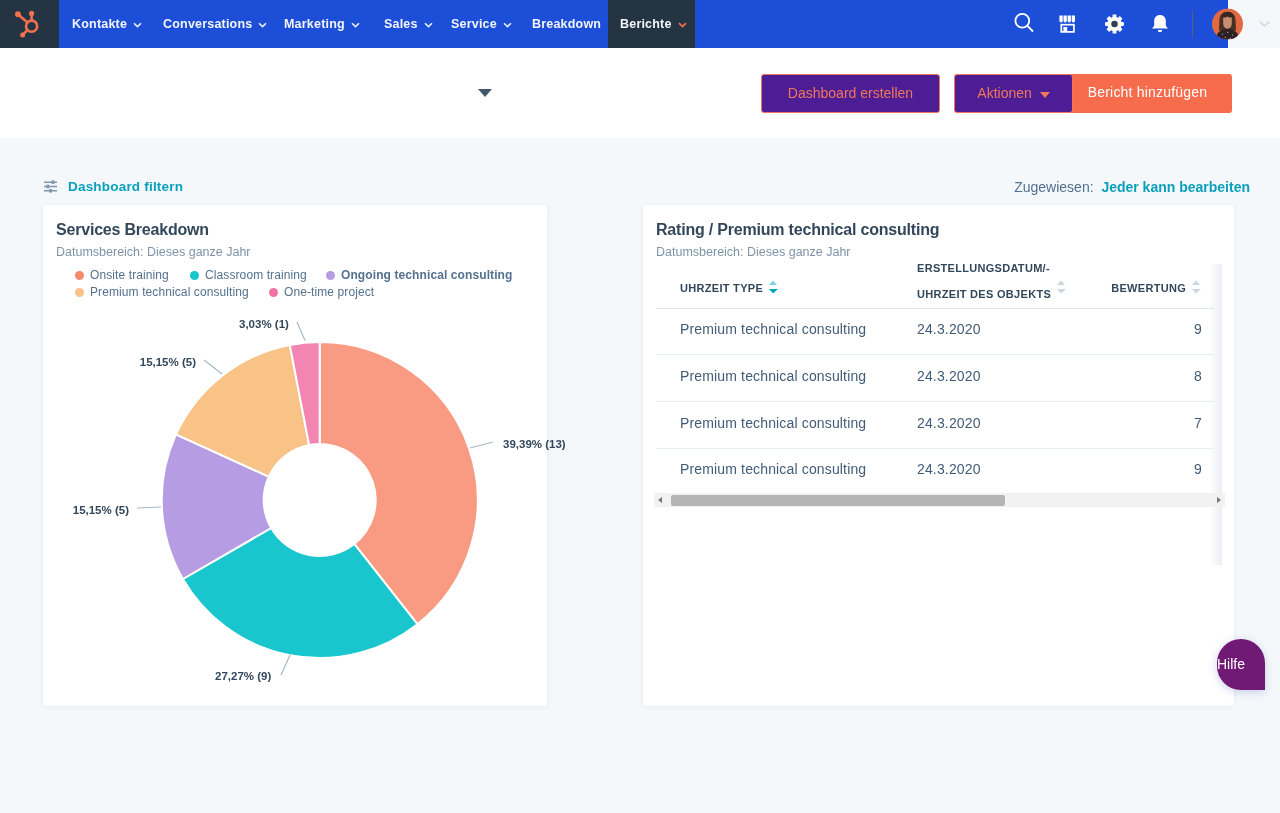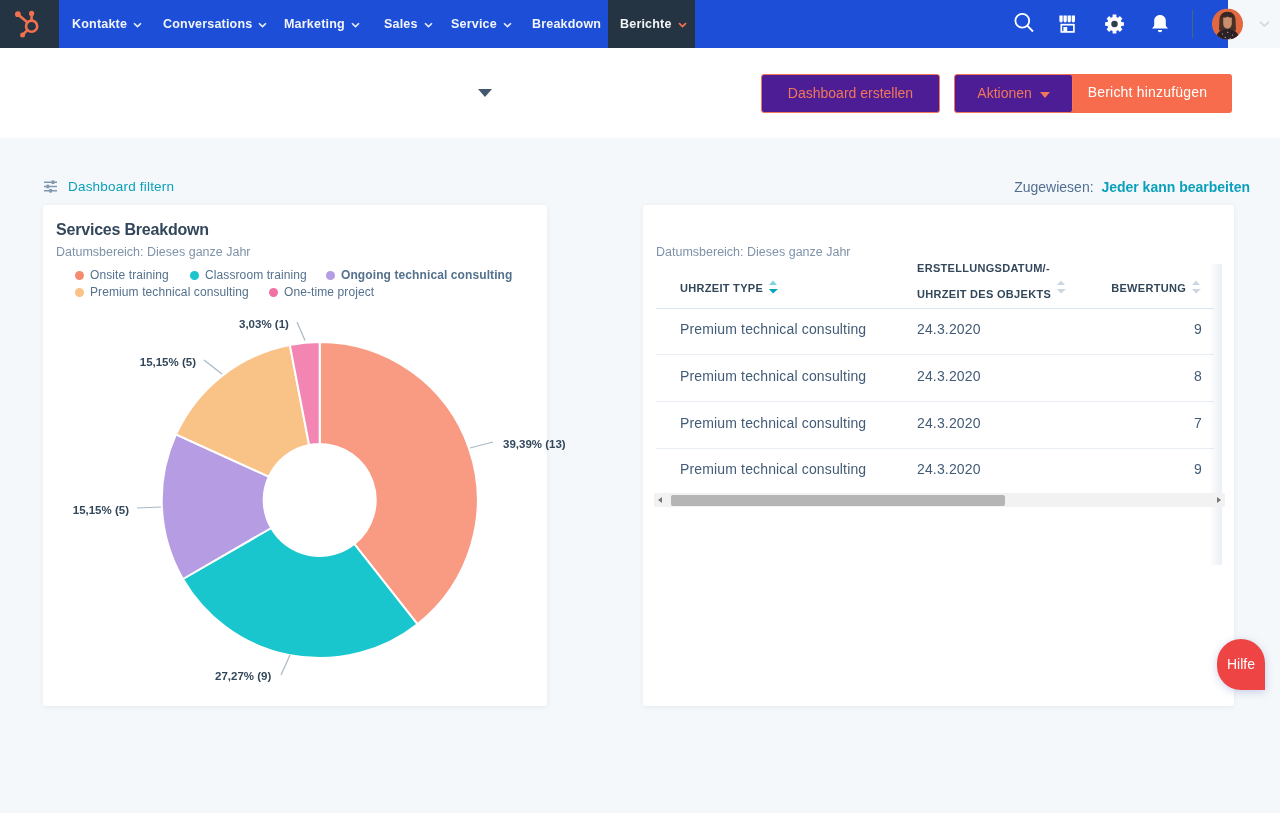--- a/index.html
+++ b/index.html
@@ -15,21 +15,21 @@
 .icn { position:absolute; top:0; height:48px; }
 .icn svg { position:absolute; top:50%; transform:translateY(-50%); }
 
 .hdr { position:absolute; left:0; top:48px; width:1280px; height:90px; background:#ffffff; }
 .hdr h1 { position:absolute; left:44px; top:27px; font-size:28px; font-weight:400; color:#2fabc3; letter-spacing:.1px; }
 .hdr .tcar { position:absolute; left:478px; top:89px; width:0; height:0; border-left:7px solid transparent; border-right:7px solid transparent; border-top:8px solid #43586d; }
 .btn { position:absolute; top:26px; height:39px; border-radius:3px; font-size:14px; text-align:center; line-height:37px; }
 .btn.outline { background:#4c1d95; border:1px solid #f4765a; color:#f2765a;margin-left:24px; }
 .btn.primary { background:#f66c4c; color:#fff; font-weight:400; letter-spacing:.2px; }
 
-.filterlink { position:absolute; left:68px; top:179px; font-size:13.5px; font-weight:400; letter-spacing:.2px; color:#0a9fbb; }
+.filterlink { position:absolute; left:68px; top:179px; font-size:13.5px; font-weight:700; letter-spacing:.2px; color:#0a9fbb; }
 .fico { position:absolute; left:44px; top:180px; }
 .assigned { position:absolute; right:30px; top:179px; font-size:14px; color:#516f90; }
 .assigned b { color:#0a9fbb; font-weight:700; }
 
 .card { position:absolute; background:#fff; border-radius:3px; box-shadow:0 1px 5px rgba(45,62,80,.08); }
 .card-l { left:43px; top:205px; width:504px; height:501px; }
 .card-r { left:643px; top:205px; width:591px; height:501px; }
 .ctitle { position:absolute; left:13px; top:16px; font-size:16px; font-weight:700; color:#33475b; letter-spacing:-.2px; }
 .csub { position:absolute; left:13px; top:40px; font-size:12.5px; color:#7e93a8; }
 
@@ -42,21 +42,21 @@
 .rline { position:absolute; height:1px; background:#e9eef4; }
 .sortgrp { position:absolute; }
 
 .hsb { position:absolute; left:11px; top:288px; width:570.5px; height:14px; background:#f2f2f2; }
 .hsb .thumb { position:absolute; left:17px; top:1.5px; width:334px; height:11px; background:#b5b5b5; border-radius:2px; }
 .hsb .ar { position:absolute; top:3.5px; width:0; height:0; }
 .hsb .al { left:4px; border-top:3.5px solid transparent; border-bottom:3.5px solid transparent; border-right:4.5px solid #777; }
 .hsb .arr { right:4px; border-top:3.5px solid transparent; border-bottom:3.5px solid transparent; border-left:4.5px solid #777; }
 .vshadow { position:absolute; left:566px; top:59px; width:13px; height:301px; background:linear-gradient(to right, rgba(124,152,182,0), rgba(124,152,182,0.16)); }
 
-.hilfe { position:absolute; left:1217px; top:639px; width:48px; height:51px; background:#ef4444; border-radius:24px 24px 0 24px; color:#fff; font-size:14px; text-align:center; line-height:51px; box-shadow:0 2px 8px rgba(60,80,180,.25); }
+.hilfe { position:absolute; left:1217px; top:639px; width:48px; height:51px; background:#701a75; border-radius:24px 24px 0 24px; color:#fff; font-size:14px; text-align:left; line-height:51px; box-shadow:0 2px 8px rgba(60,80,180,.25); }
 </style>
 </head>
 <body>
 
 <div class="nav">
   <div class="active-bg"></div>
   <div class="logo">
     <svg width="30" height="28" viewBox="0 0 30 28">
       <g stroke="#f2704e" fill="none" stroke-width="2.6">
         <circle cx="17.6" cy="16.2" r="5.6"></circle>
@@ -195,20 +195,21 @@
       <text x="460" y="242.5">39,39% (13)</text>
       <text x="172" y="475">27,27% (9)</text>
       <text x="86" y="309" text-anchor="end">15,15% (5)</text>
       <text x="153" y="161" text-anchor="end">15,15% (5)</text>
       <text x="196" y="123">3,03% (1)</text>
     </g>
   </svg>
 </div>
 
 <div class="card card-r">
+  <div class="ctitle">Rating / Premium technical consulting</div>
   <div class="csub">Datumsbereich: Dieses ganze Jahr</div>
   <div class="th" style="left:37px; top:77px;">UHRZEIT TYPE</div>
   <svg class="sortgrp" style="left:125px; top:75px;" width="10" height="14" viewBox="0 0 10 14">
       <path d="M5 0.5L9 5H1z" fill="#7fd1de"></path>
       <path d="M5 13.5L1 9h9z" fill="#00a4bd"></path>
     </svg>
   <div class="th" style="left:274px; top:57px;">ERSTELLUNGSDATUM/-</div>
   <div class="th" style="left:274px; top:83px;">UHRZEIT DES OBJEKTS</div>
   <svg class="sortgrp" style="left:413px; top:75px;" width="10" height="14" viewBox="0 0 10 14">
       <path d="M5 0.5L9 5H1z" fill="#cbd6e2"></path>

